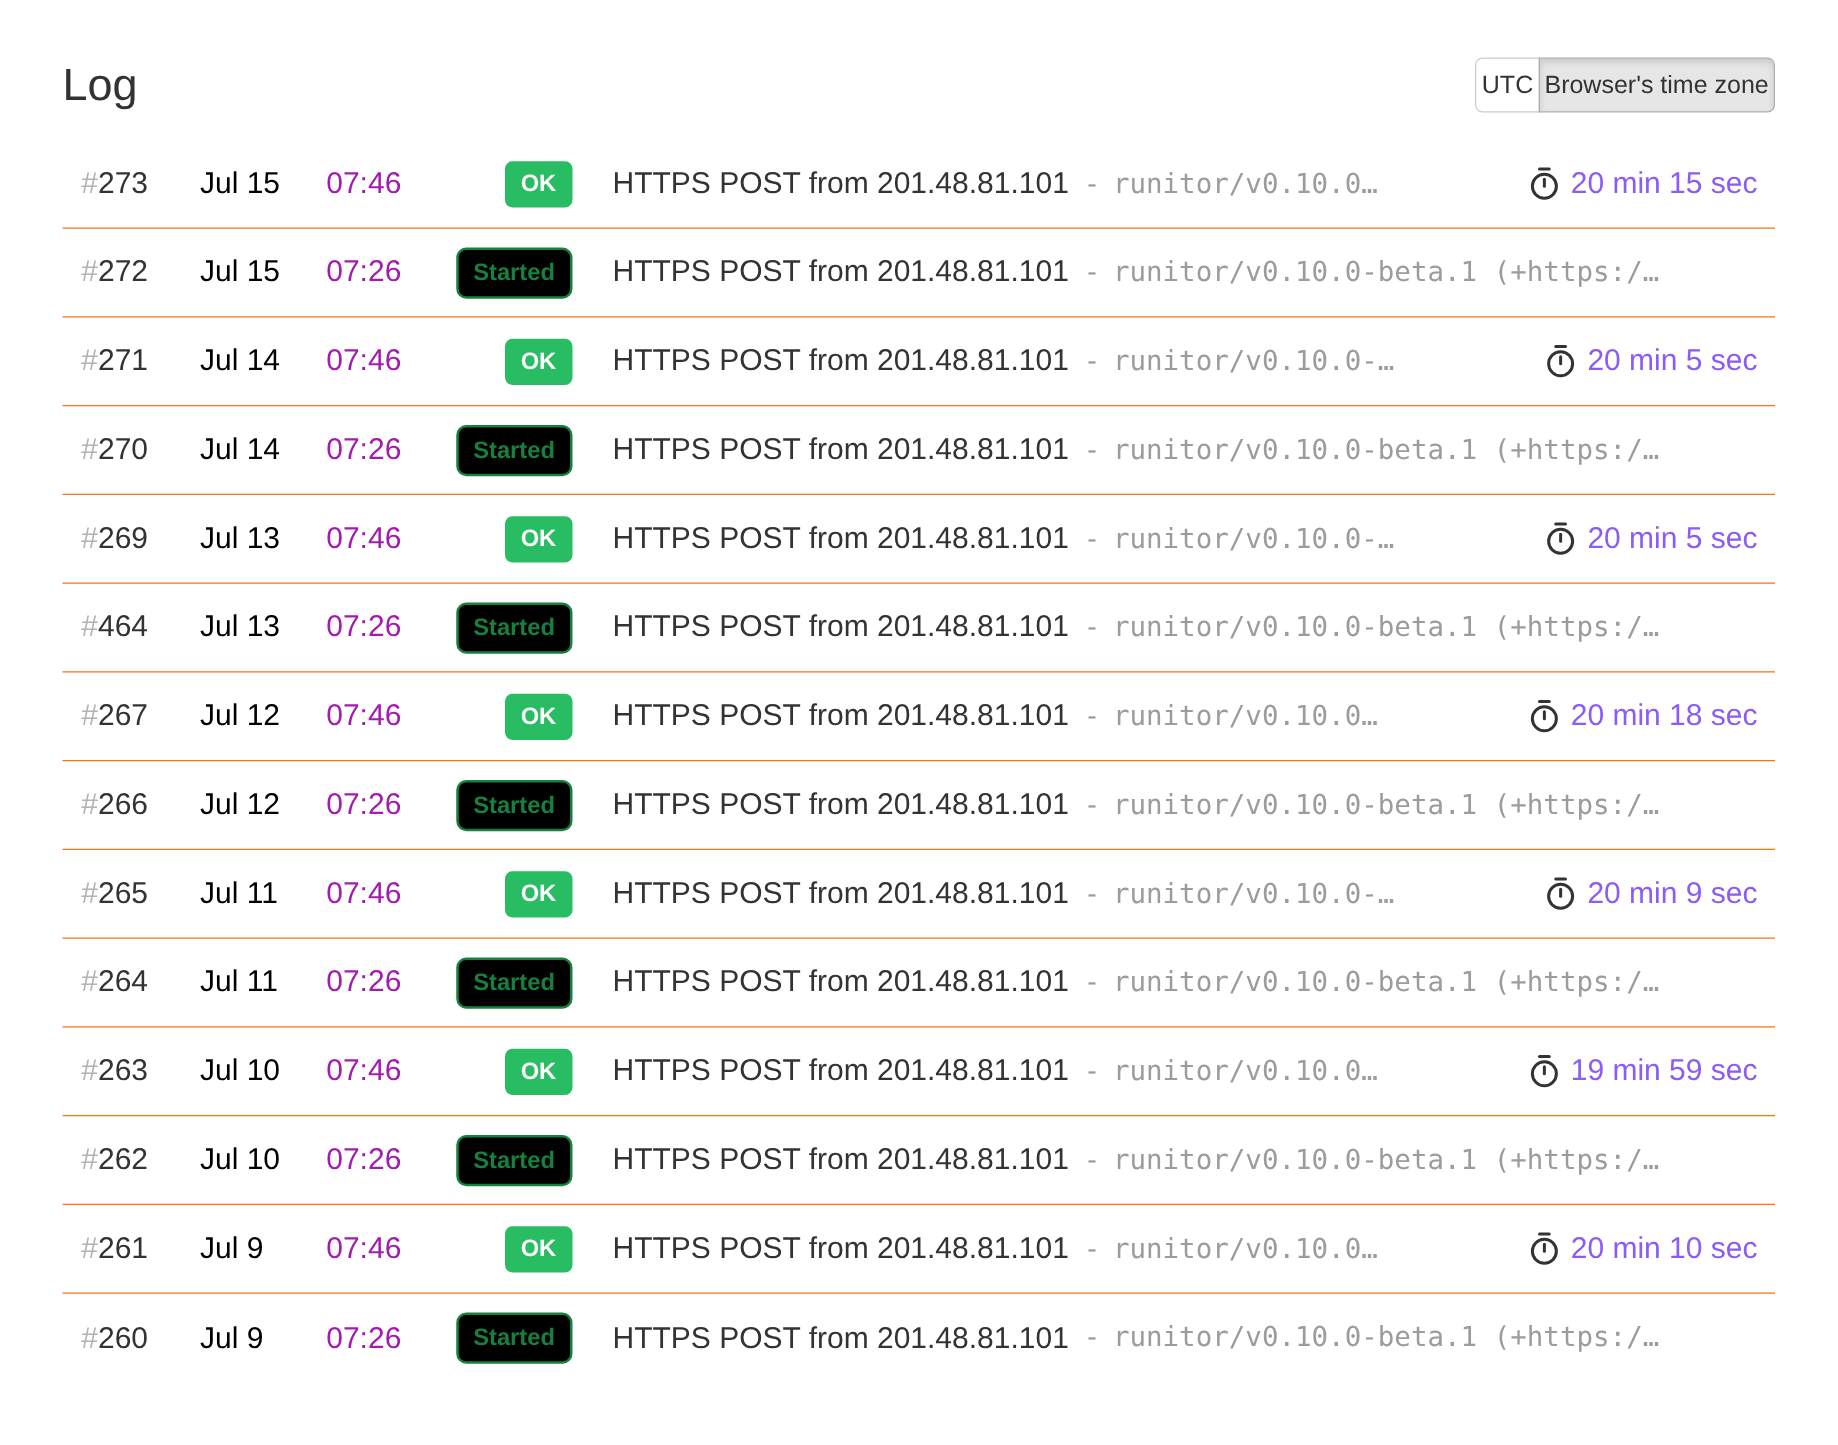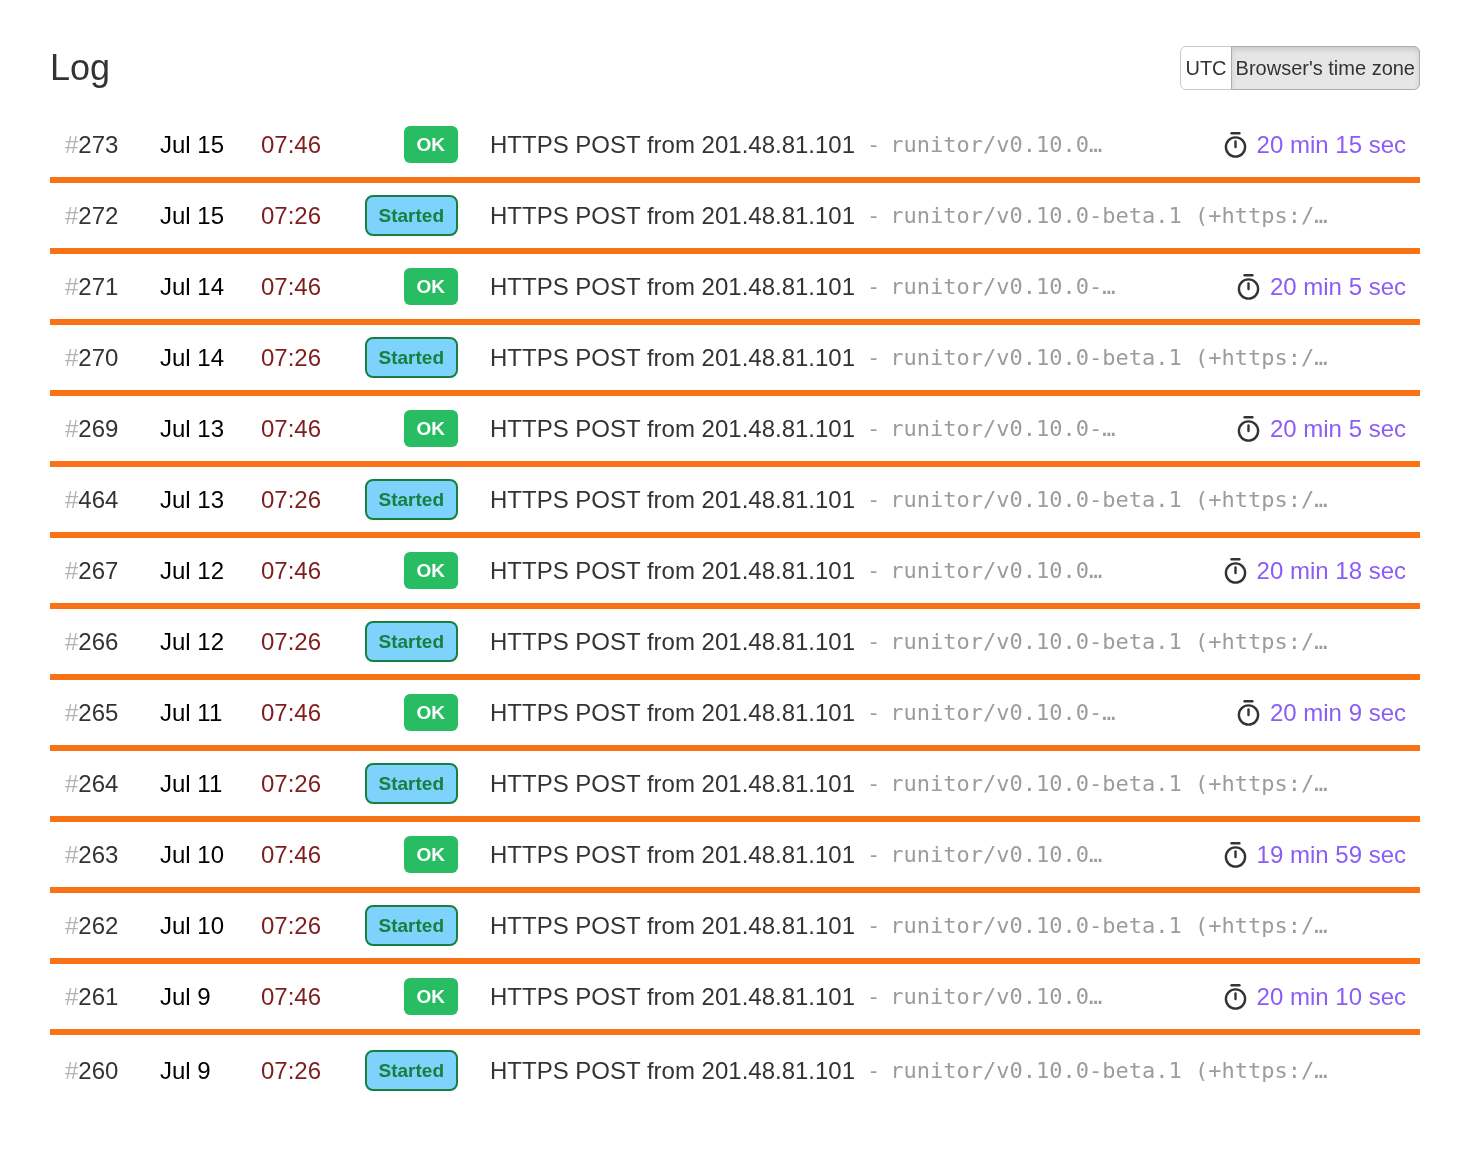--- a/index.html
+++ b/index.html
@@ -54,50 +54,50 @@
     box-shadow: inset 0 3px 5px rgba(0,0,0,0.12);
   }
 
   
   .log-list { }
   .log-row {
     display: flex;
     align-items: center;
     height: 71px;
     padding: 0 14px 0 15px;
-    border-bottom: 6px solid #f97316;
+    border-bottom: 1px solid #f97316;
     cursor: pointer;
     font-size: 24px;
   }
   .log-row:last-child { border-bottom: none; }
   .col-id   { flex: 0 0 95px;  white-space: nowrap; }
   .col-id .hash { color: #b3b3b3; }
   .col-id .num  { color: #333; }
   .col-date { flex: 0 0 101px; white-space: nowrap; color: #000000; }
-  .col-time { flex: 0 0 92px;  white-space: nowrap; color: #7f1d1d; }
+  .col-time { flex: 0 0 92px;  white-space: nowrap; color: #a21caf; }
   .col-badge {
     flex: 0 0 105px;
     display: flex;
     justify-content: flex-end;
     align-items: center;
   }
   .badge {
     font-weight: 700;
     font-size: 19px;
     line-height: 1;
     white-space: nowrap;
   }
   .badge-ok {
     background: #29bd63;
     color: #ffffff;
     padding: 9px 13px;
     border-radius: 6px;
   }
   .badge-started {
-    background: #7dd3fc;
+    background: #000000;
     color: #17803e;
     border: 2px solid #17803e;
     padding: 9px 12px;
     border-radius: 8px;
   }
   .col-main {
     flex: 1 1 auto;
     min-width: 0;
     margin-left: 32px;
     display: flex;

